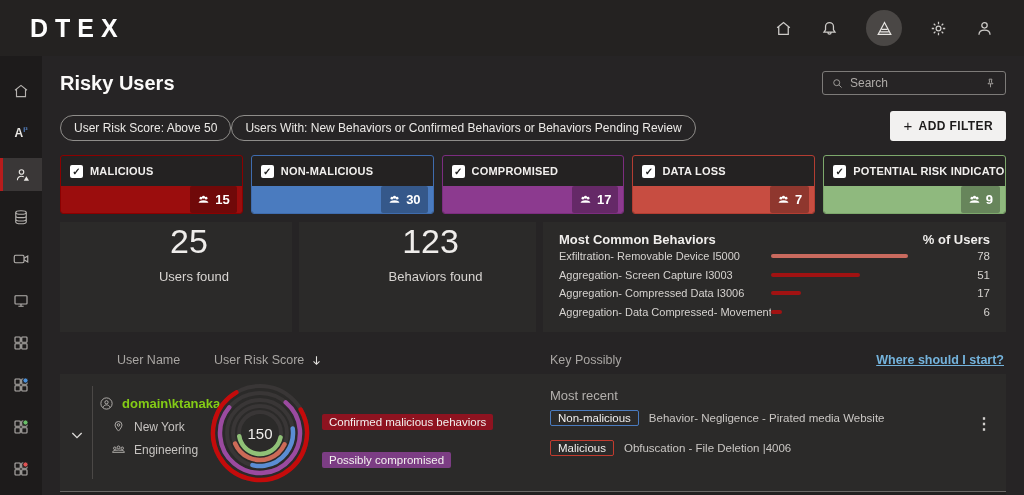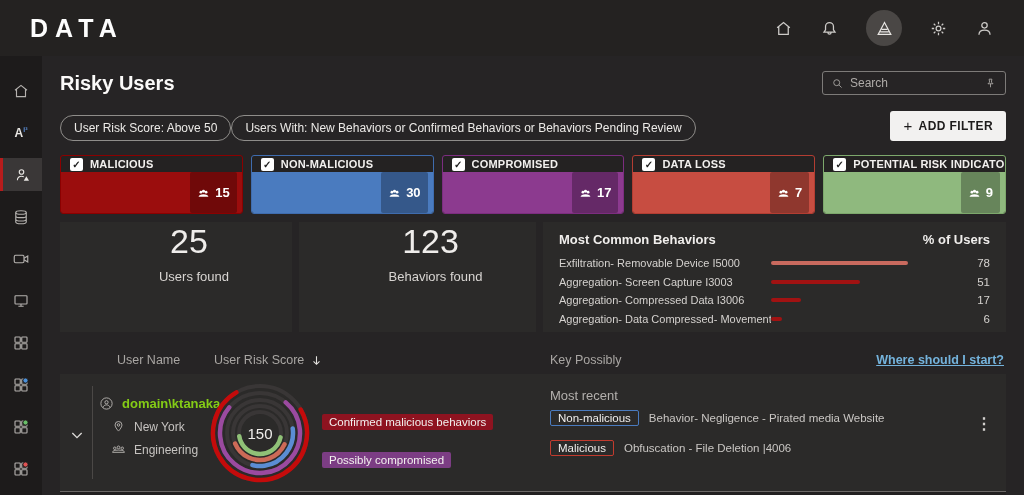--- a/index.html
+++ b/index.html
@@ -53,34 +53,34 @@
   .add-filter .plus { font-size:15px; font-weight:400; line-height:10px; }
 
   .cards-row { margin-top:14px; display:flex; gap:8px; height:59px; }
   .cat-card { flex:1; border:1.5px solid; border-radius:3px; background:#242222;
     display:flex; flex-direction:column; overflow:hidden; cursor:pointer; }
   .cat-top { height:33px; display:flex; align-items:center; gap:7px; padding:0 9px; }
   .cat-check { width:13px; height:13px; background:#fff; border-radius:2px; display:flex;
     align-items:center; justify-content:center; font-size:10px; font-weight:800; color:#1a1a1a; cursor:pointer; flex:none; }
   .cat-label { font-size:11px; font-weight:700; letter-spacing:.2px; color:#f2f0ee; white-space:nowrap; }
   .cat-strip { flex:1; display:flex; align-items:center; justify-content:flex-end; padding-right:5px; }
-  .cat-count { background:rgba(0,0,0,.28); border-radius:2px; padding:13px 7px;
-    display:flex; align-items:flex-end; gap:5px; }
+  .cat-count { background:rgba(0,0,0,.28); border-radius:2px; padding:6px 7px;
+    display:flex; align-items:center; gap:5px; }
   .cat-count svg { width:13px; height:13px; fill:#fff; }
   .cat-count span { font-size:13px; font-weight:700; color:#fff; }
 
   .stats-row { margin-top:8px; display:flex; gap:7px; height:110px; }
   .stat-card { background:#2b2a29; display:flex; align-items:center; padding-left:26px;flex-direction:column; }
   .stat-card.users { width:232px; } .stat-card.behaviors { width:237px; }
   .stat-value { font-size:34px; font-weight:400; color:#efedeb; }
   .stat-label { font-size:13px; color:#d8d5d2; margin-left:10px; margin-top:8px; }
 
   .mcb-panel { flex:1; background:#2b2a29; padding:10px 16px 8px; }
   .mcb-head { display:flex; justify-content:space-between; font-size:13px; font-weight:700; color:#f0eeec; }
-  .mcb-rows { margin-top:7px; }
+  .mcb-rows { }
   .mcb-row { display:flex; align-items:center; height:18.5px; }
   .mcb-label { width:212px; font-size:11px; color:#d5d2cf; white-space:nowrap; overflow:hidden; }
   .mcb-bar { height:4px; border-radius:2px; }
   .mcb-val { margin-left:auto; font-size:11.5px; color:#d5d2cf; }
 
   .thead { margin-top:14px; height:28px; display:flex; align-items:center; font-size:12.5px; color:#a9a6a3; }
   .th-user { margin-left:57px; width:97px; }
   .th-score { width:336px; display:flex; align-items:center; gap:6px; cursor:pointer; }
   .th-score svg { width:13px; height:13px; stroke:#e4e2df; stroke-width:2; fill:none; }
   .th-link { margin-left:auto; margin-right:2px; color:#74b3dc; font-weight:700; text-decoration:underline; cursor:pointer; }
@@ -109,21 +109,21 @@
   .kb-text { font-size:11.5px; color:#c9c6c3; }
   .kebab { position:absolute; right:14px; top:46px; font-size:16px; font-weight:700; color:#d3d0cd;
     letter-spacing:0; line-height:8px; cursor:pointer; text-align:center; }
   .row-end { height:1px; background:#6b6866; }
   .below { height:6px; background:#222020; }
 </style>
 </head>
 <body>
 
 <div class="topbar">
-  <div class="logo">DATA</div>
+  <div class="logo">DTEX</div>
   <div class="topbar-icons">
     <div class="tb-icon">
       <svg viewBox="0 0 24 24">
           <path d="M4 11 L12 4.5 L20 11 M6 9.8 V19.5 H18 V9.8"></path>
         </svg>
     </div>
     <div class="tb-icon">
       <svg viewBox="0 0 24 24">
           <path d="M12 4.5 a5 5 0 0 1 5 5 v4.2 l2 3 H5 l2-3 V9.5 a5 5 0 0 1 5-5 z M10 17 a2 2 0 0 0 4 0"></path>
         </svg>

